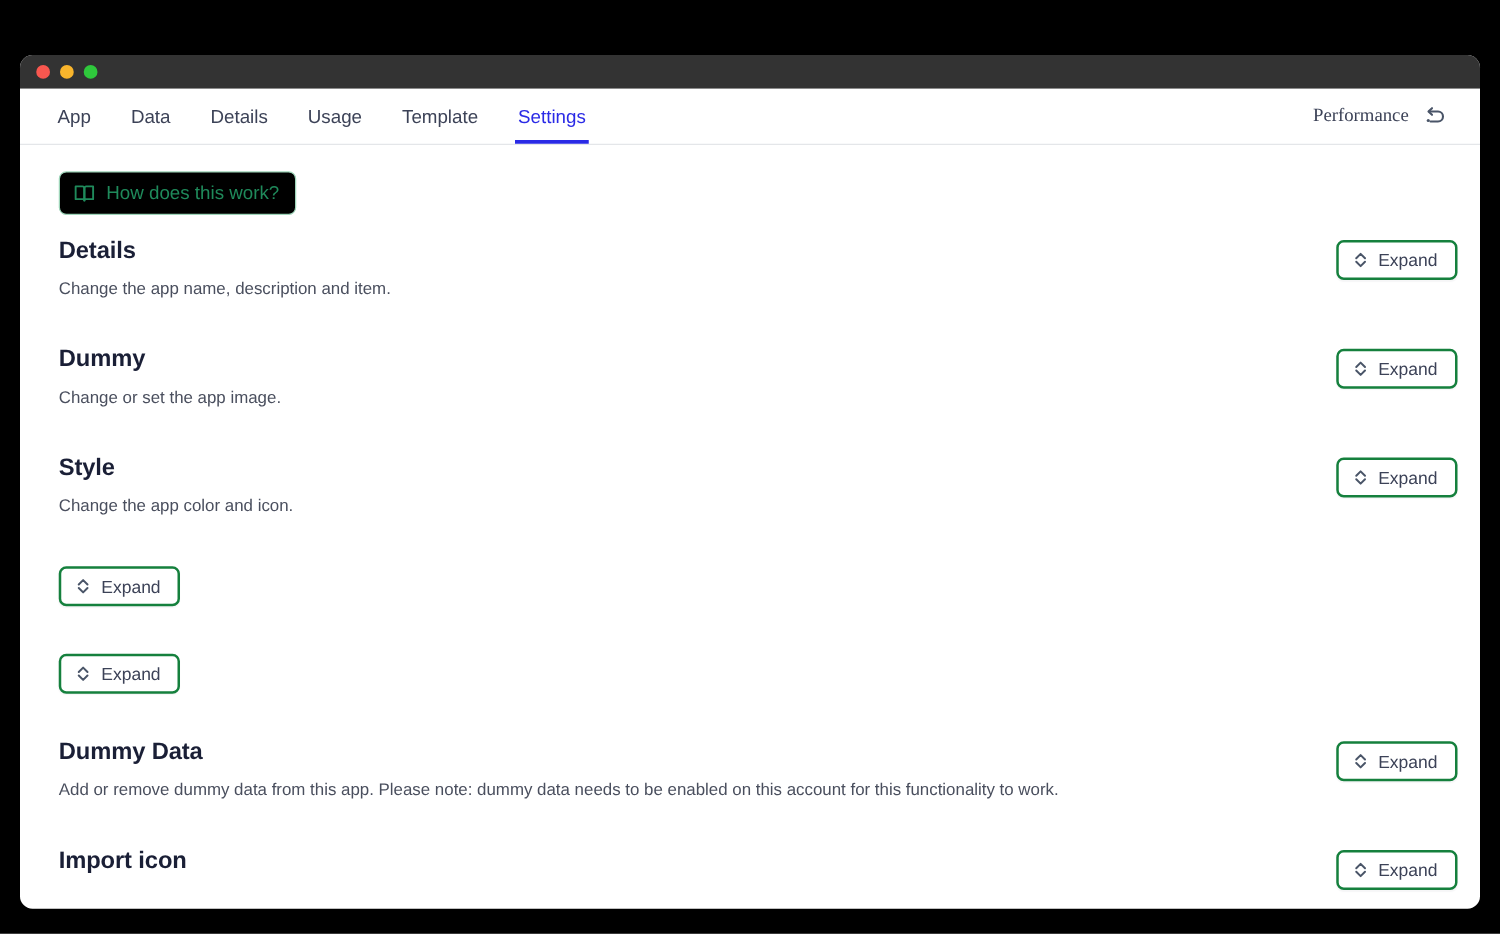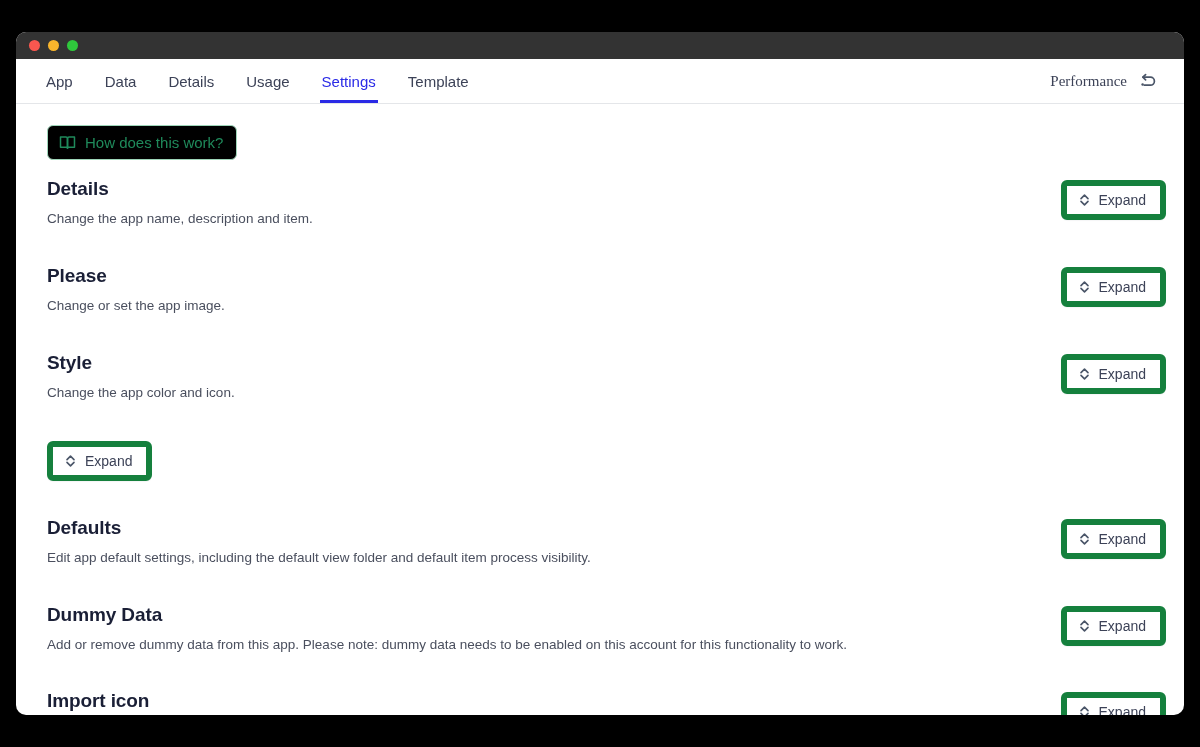--- a/index.html
+++ b/index.html
@@ -10,21 +10,21 @@
     width: 1200px;
     height: 747px;
     background: #000000;
     font-family: "Liberation Sans", sans-serif;
     overflow: hidden;
   }
 
   .window {
     position: absolute;
     left: 16px;
-    top: 32px;
+    top: 44px;
     width: 1168px;
     height: 683px;
     background: #ffffff;
     border-radius: 10px;
     overflow: hidden;
     display: flex;
     flex-direction: column;
     box-shadow: 0 6px 26px rgba(0,0,0,0.45);
   }
 
@@ -165,21 +165,21 @@
     margin: 0;
     line-height: 1.4;
     text-align: center;
   }
 
   .expand-btn {
     flex: none;
     display: inline-flex;
     align-items: center;
     gap: 8px;
-    border: 6px solid #15803d;
+    border: 2px solid #15803d;
     border-radius: 6px;
     background: #ffffff;
     color: #3c4257;
     font-size: 14px;
     font-family: "Liberation Sans", sans-serif;
     padding: 7px 14px 7px 11px;
     cursor: pointer;
     line-height: 1;
     margin-top: 2px;
     box-shadow: 0 1px 1px rgba(16,24,40,0.04);
@@ -210,25 +210,25 @@
       </div>
       <div class="tab">
         <span>Data</span>
       </div>
       <div class="tab">
         <span>Details</span>
       </div>
       <div class="tab">
         <span>Usage</span>
       </div>
+      <div class="tab">
+        <span>Template</span>
+      </div>
       <div class="tab active">
         <span>Settings</span>
-      </div>
-      <div class="tab">
-        <span>Template</span>
       </div>
     </div>
 
     <div class="tabbar-right">
       <span class="perf-label">Performance</span>
       <span class="undo-icon">
         <svg viewBox="0 0 20 20" width="20" height="20" fill="none" xmlns="http://www.w3.org/2000/svg">
           <path d="M5.2 6.2 H12.4 a4 4 0 0 1 0 8 H6.4" stroke="#4a5568" stroke-width="1.7" stroke-linecap="round" stroke-linejoin="round"></path>
           <path d="M7.6 3.6 L4.8 6.2 L7.6 8.8" stroke="#4a5568" stroke-width="1.7" stroke-linecap="round" stroke-linejoin="round"></path>
           <circle cx="4.6" cy="13.4" r="1.25" fill="#4a5568"></circle>
@@ -262,21 +262,21 @@
               <path d="M3 5.6 L6.5 2.1 L10 5.6" stroke="#4a5568" stroke-width="1.6" stroke-linecap="round" stroke-linejoin="round"></path>
               <path d="M3 8.4 L6.5 11.9 L10 8.4" stroke="#4a5568" stroke-width="1.6" stroke-linecap="round" stroke-linejoin="round"></path>
             </svg>
           </span>
           <span>Expand</span>
         </button>
       </div>
 
       <div class="section">
         <div class="section-text">
-          <h2 class="section-title">Please</h2>
+          <h2 class="section-title">Dummy</h2>
           <p class="section-desc">Change or set the app image.</p>
         </div>
         <button class="expand-btn">
           <span class="chev-icon">
             <svg viewBox="0 0 13 14" width="13" height="14" fill="none" xmlns="http://www.w3.org/2000/svg">
               <path d="M3 5.6 L6.5 2.1 L10 5.6" stroke="#4a5568" stroke-width="1.6" stroke-linecap="round" stroke-linejoin="round"></path>
               <path d="M3 8.4 L6.5 11.9 L10 8.4" stroke="#4a5568" stroke-width="1.6" stroke-linecap="round" stroke-linejoin="round"></path>
             </svg>
           </span>
           <span>Expand</span>
@@ -305,24 +305,20 @@
             <svg viewBox="0 0 13 14" width="13" height="14" fill="none" xmlns="http://www.w3.org/2000/svg">
               <path d="M3 5.6 L6.5 2.1 L10 5.6" stroke="#4a5568" stroke-width="1.6" stroke-linecap="round" stroke-linejoin="round"></path>
               <path d="M3 8.4 L6.5 11.9 L10 8.4" stroke="#4a5568" stroke-width="1.6" stroke-linecap="round" stroke-linejoin="round"></path>
             </svg>
           </span>
           <span>Expand</span>
         </button>
       </div>
 
       <div class="section">
-        <div class="section-text">
-          <h2 class="section-title">Defaults</h2>
-          <p class="section-desc">Edit app default settings, including the default view folder and default item process visibility.</p>
-        </div>
         <button class="expand-btn">
           <span class="chev-icon">
             <svg viewBox="0 0 13 14" width="13" height="14" fill="none" xmlns="http://www.w3.org/2000/svg">
               <path d="M3 5.6 L6.5 2.1 L10 5.6" stroke="#4a5568" stroke-width="1.6" stroke-linecap="round" stroke-linejoin="round"></path>
               <path d="M3 8.4 L6.5 11.9 L10 8.4" stroke="#4a5568" stroke-width="1.6" stroke-linecap="round" stroke-linejoin="round"></path>
             </svg>
           </span>
           <span>Expand</span>
         </button>
       </div>

